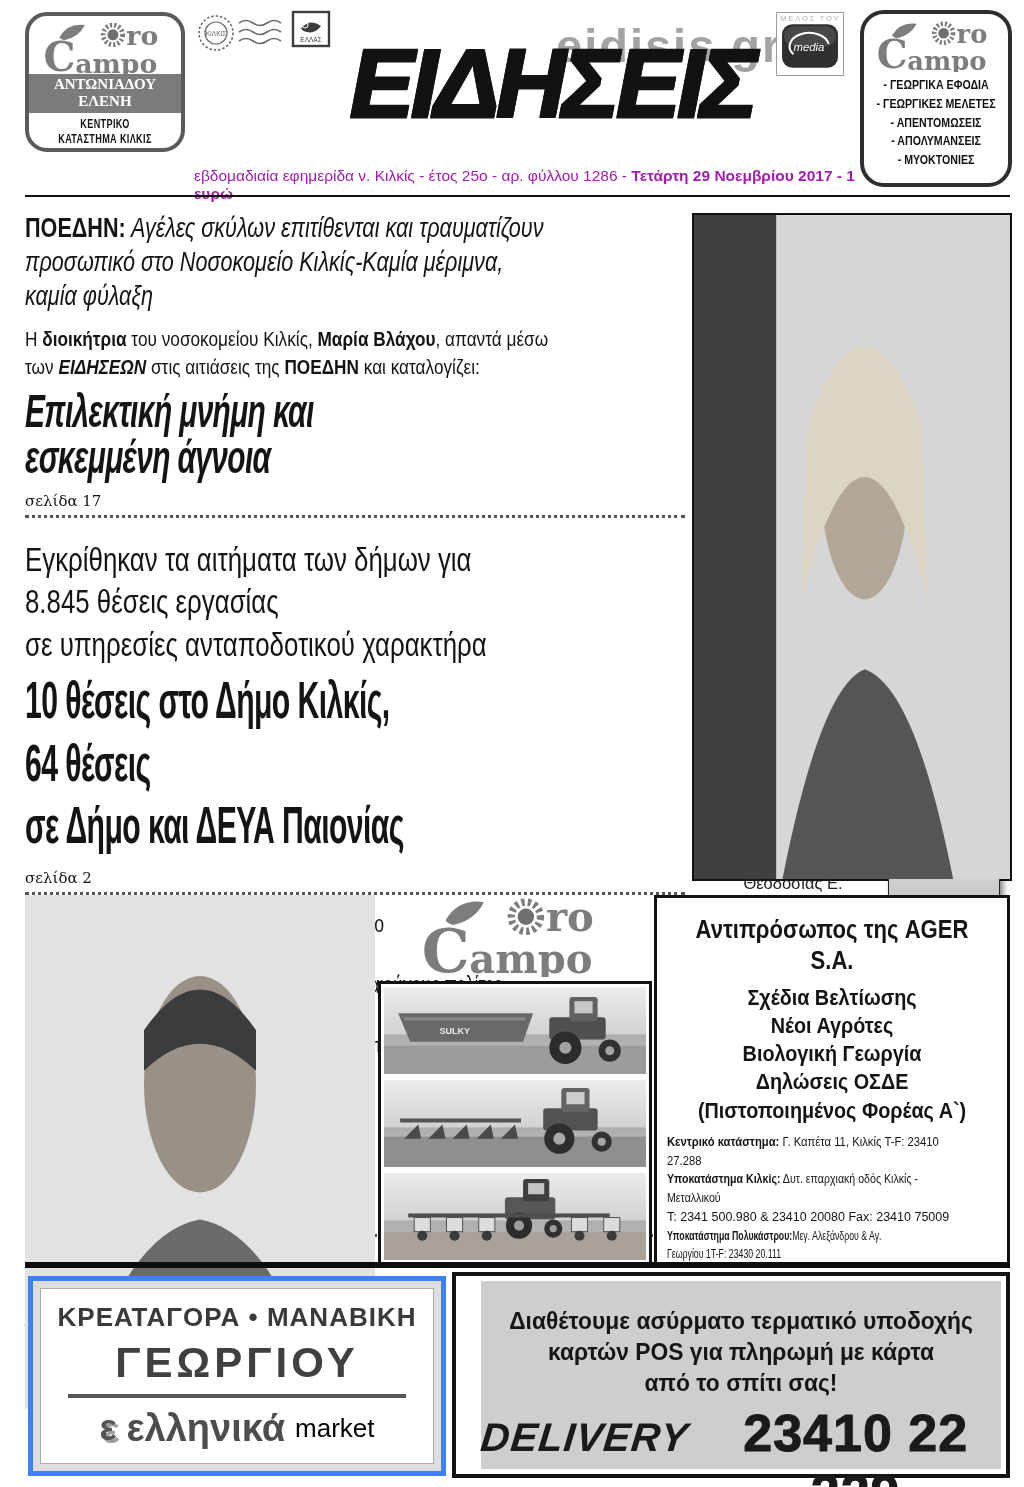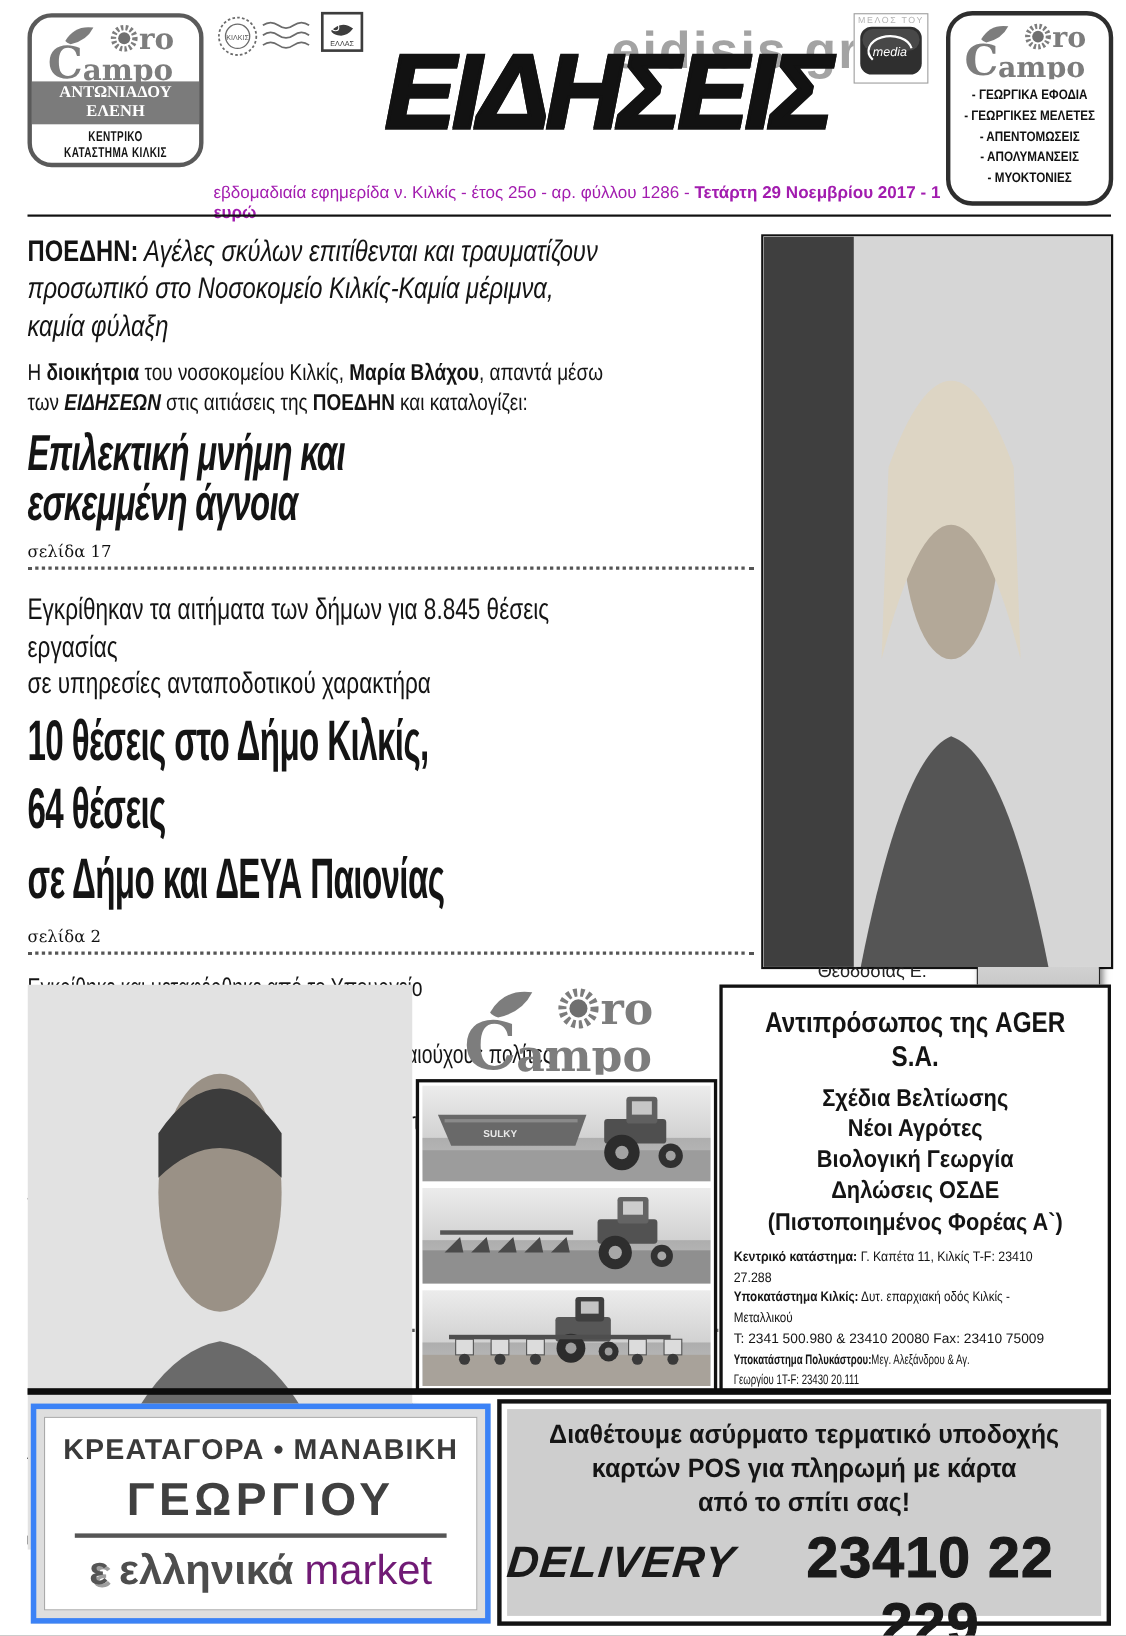--- a/index.html
+++ b/index.html
@@ -52,21 +52,21 @@
   .header-rule { position:absolute; left:25px; top:195px; width:985px; height:2px; background:#111; }
 
   
   .col-main { position:absolute; left:25px; top:212px; width:660px; }
   .kicker1 { font-size:27px; line-height:1.25; }
   .kicker1 .k-rest { font-style:italic; }
   .intro { font-size:21px; line-height:1.3; margin-top:12px; }
   .h1 { margin-top:8px; font-size:46px; line-height:1.0; font-weight:bold; font-style:italic; letter-spacing:-1px; }
   .pagerule { margin-top:12px; border-bottom:3px dotted #555; padding-bottom:5px;
     font-family:"DejaVu Serif",serif; font-size:15px; color:#111; }
-  .kicker2 { margin-top:20px; font-size:27px; line-height:1.25; }
+  .kicker2 { margin-top:20px; font-size:34px; line-height:1.25; }
   .h2 { margin-top:4px; font-size:52px; line-height:1.2; font-weight:bold; letter-spacing:-1px; }
   .kicker3 { margin-top:14px; font-size:23.5px; line-height:1.3; }
   .h3 { margin-top:2px; font-size:50px; line-height:1.05; font-weight:bold; letter-spacing:-1px; }
 
   
   .sidebar { position:absolute; left:692px; top:213px; width:320px; height:668px;
     border:2px solid #111; background:#fff; padding:12px 10px 8px 12px; }
   .sb-item { margin-bottom:7px; }
   .sb-title { font-family:"DejaVu Serif","Liberation Serif",serif; font-weight:bold;
     font-size:22px; line-height:1.2; color:#0e0e0e; }
@@ -121,25 +121,25 @@
   .ad-georgiou { position:absolute; left:28px; top:1276px; width:418px; height:200px;
     border:5px solid #3b82f6; background:#dedede; padding:7px; }
   .ag-inner { background:#fff; border:1px solid #aaa; height:100%; display:flex; flex-direction:column;
     align-items:center; justify-content:space-evenly; padding:4px 0; }
   .ag-tagline { font-size:26px; font-weight:bold; color:#3a3a3a; letter-spacing:1px; }
   .ag-brand { font-size:42px; font-weight:bold; color:#404040; letter-spacing:4px; line-height:1; }
   .ag-divider { width:86%; height:4px; background:#555; }
   .ag-partner { display:flex; align-items:center; gap:10px; }
   .eps-icon { font-size:36px; font-weight:bold; color:#555; text-shadow:3px 3px 0 #9e9e9e; line-height:1; }
   .ag-el { font-size:38px; font-weight:bold; color:#4d4d4d; }
-  .ag-mk { font-size:38px; color:#701a75; }
+  .ag-mk { font-size:26px; color:#000000; }
 
   .ad-delivery { position:absolute; left:452px; top:1272px; width:558px; height:206px;
     border:4px solid #131313; background:#fff; padding:5px; }
-  .dl-inner { background:#cecece; height:100%; text-align:center; padding-top:8px; }
+  .dl-inner { background:#cecece; height:100%; text-align:center; padding-top:24px;margin-left:20px; }
   .dl-msg { font-size:24px; font-weight:bold; line-height:1.3; color:#151515; }
   .dl-row { display:flex; align-items:baseline; justify-content:center; gap:22px; margin-top:4px; }
   .dl-word { font-size:40px; font-weight:bold; font-style:italic; letter-spacing:1px; color:#1a1a1a;
     transform:skewX(-6deg); }
   .dl-phone { font-size:52px; font-weight:bold; letter-spacing:1px; color:#1a1a1a;
     -webkit-text-stroke:1px #1a1a1a; }
 
   .sil { position:absolute; inset:0; width:100%; height:100%; }
 </style>
 </head>

